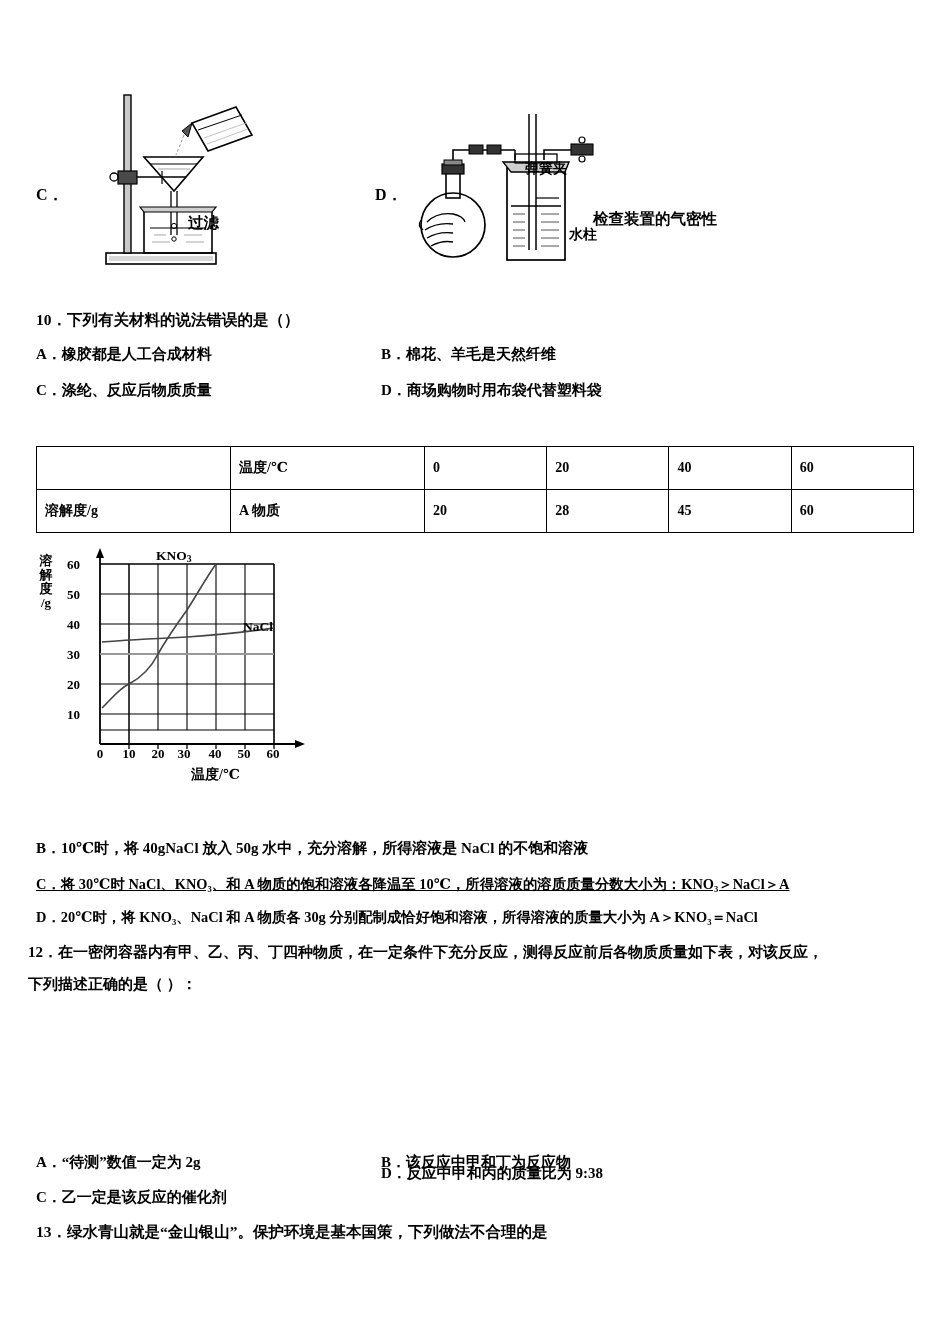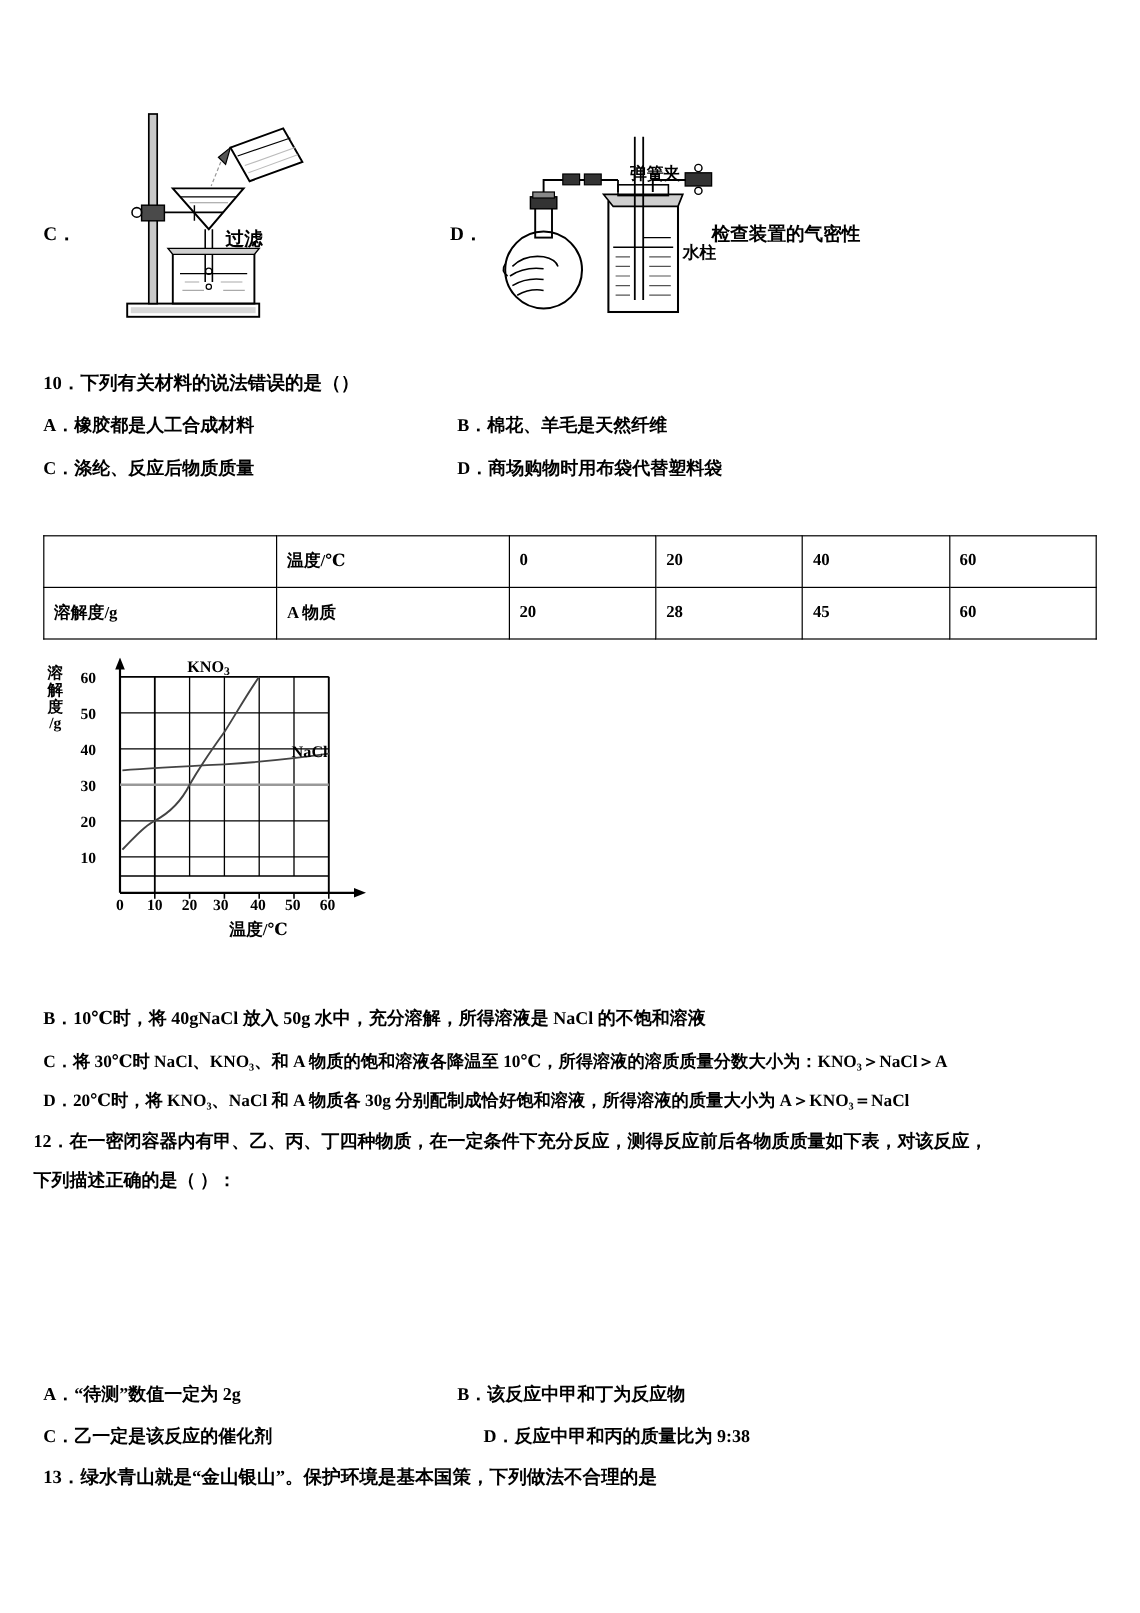--- a/index.html
+++ b/index.html
@@ -45,20 +45,21 @@
     position: absolute;
     font-size: 16px;
     font-weight: bold;
     font-family: "Liberation Serif", serif;
   }
   .app-caption {
     position: absolute;
     font-size: 15.5px;
     font-weight: bold;
     white-space: nowrap;
+    margin-top: 24px;
   }
 
   
   table.grid {
     position: absolute;
     border-collapse: collapse;
     font-size: 14px;
     font-weight: bold;
   }
   table.grid td {
@@ -318,39 +319,39 @@
     <div class="xtick" style="left:170px; top:198px;">40</div>
     <div class="xtick" style="left:199px; top:198px;">50</div>
     <div class="xtick" style="left:228px; top:198px;">60</div>
 
     <div class="xlab" style="left:155px; top:218px;">温度/℃</div>
   </div>
 
   <div class="opt" style="left:36px; top:839px;">
     <span class="lbl">B．</span><span>10℃时，将 40gNaCl 放入 50g 水中，充分溶解，所得溶液是 NaCl 的不饱和溶液</span>
   </div>
-  <div class="opt" style="left:36px; top:875px; font-size:14.4px;">
+  <div class="opt" style="left:36px; top:875px; font-size:14.4px;text-decoration:underline;">
     <span class="lbl">C．</span><span>将 30℃时 NaCl、KNO₃、和 A 物质的饱和溶液各降温至 10℃，所得溶液的溶质质量分数大小为：KNO₃＞NaCl＞A</span>
   </div>
   <div class="opt" style="left:36px; top:908px; font-size:14.4px;">
     <span class="lbl">D．</span><span>20℃时，将 KNO₃、NaCl 和 A 物质各 30g 分别配制成恰好饱和溶液，所得溶液的质量大小为 A＞KNO₃＝NaCl</span>
   </div>
 
   <div class="qline" style="left:28px; top:943px; font-size:15px;">12．在一密闭容器内有甲、乙、丙、丁四种物质，在一定条件下充分反应，测得反应前后各物质质量如下表，对该反应，</div>
   <div class="qline" style="left:28px; top:975px; font-size:15px;">下列描述正确的是（ ）：</div>
 
 
   <div class="opt" style="left:36px; top:1153px;">
     <span class="lbl">A．</span><span>“待测”数值一定为 2g</span>
   </div>
   <div class="opt" style="left:381px; top:1153px;">
     <span class="lbl">B．</span><span>该反应中甲和丁为反应物</span>
   </div>
   <div class="opt" style="left:36px; top:1188px;">
     <span class="lbl">C．</span><span>乙一定是该反应的催化剂</span>
   </div>
-  <div class="opt" style="left:381px; top:1188px;margin-left:22px;">
+  <div class="opt" style="left:381px; top:1164px;">
     <span class="lbl">D．</span><span>反应中甲和丙的质量比为 9:38</span>
   </div>
 
   <div class="qline" style="left:36px; top:1222px;">13．绿水青山就是“金山银山”。保护环境是基本国策，下列做法不合理的是</div>
 
 </div>
 
 </body></html>

